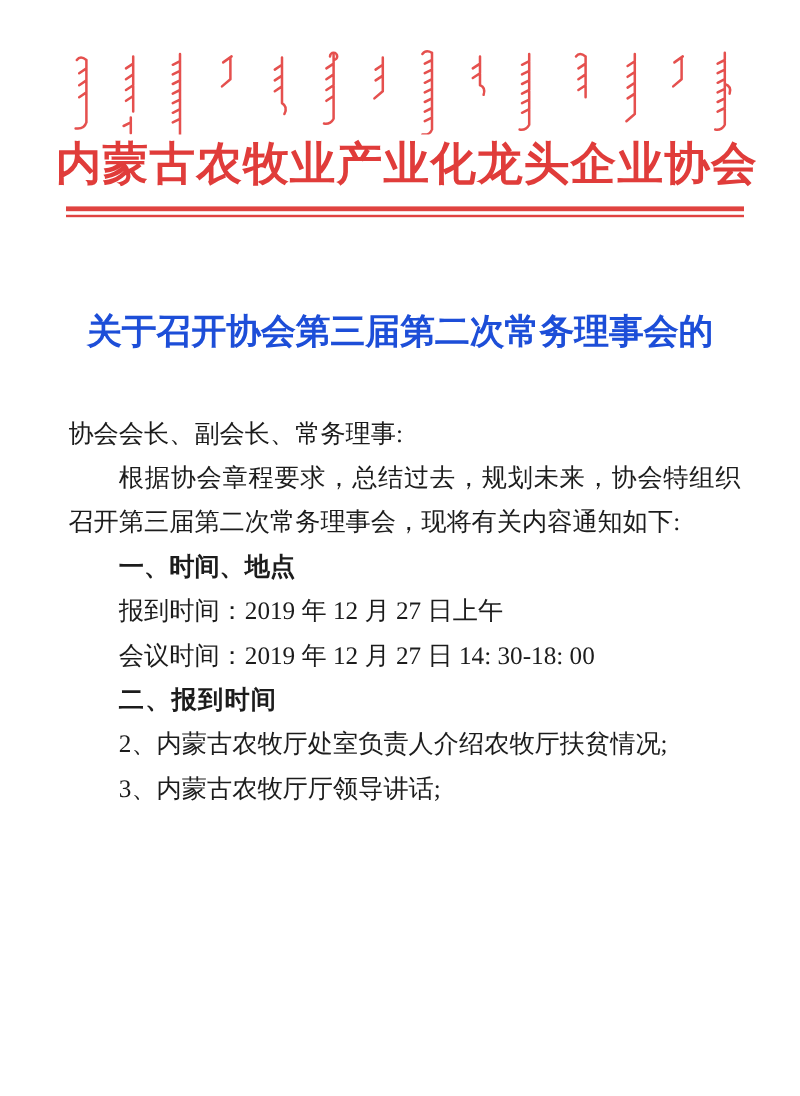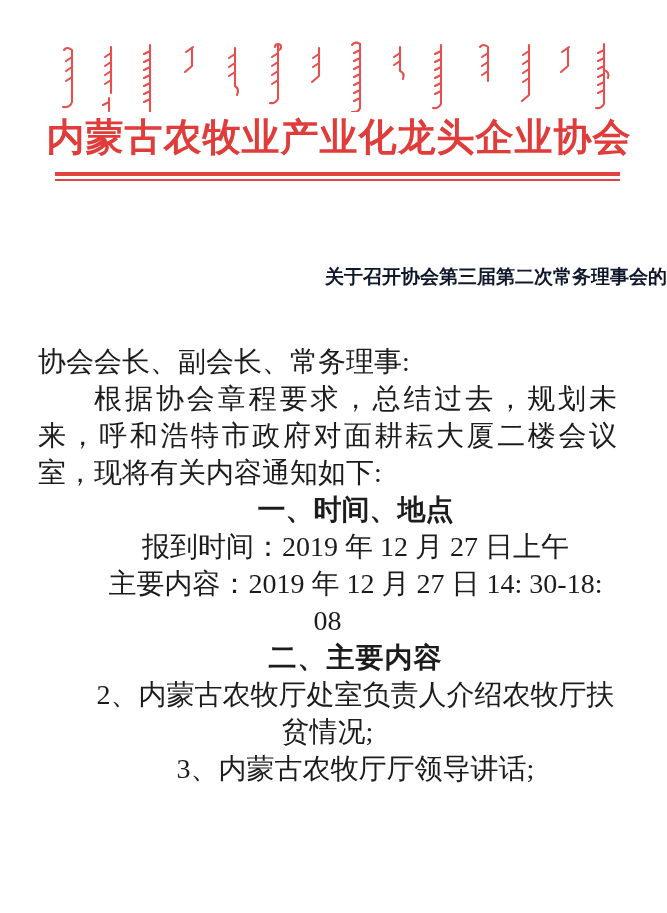--- a/index.html
+++ b/index.html
@@ -24,34 +24,34 @@
     line-height: 46px;
     letter-spacing: 1px;
     white-space: nowrap;
   }
   .divider-wrap { margin: 12px 47px 0 55px; }
   .divider-thick { height: 4px; background: #e04340; }
   .divider-thin  { height: 2px; background: #e04340; margin-top: 3px; }
 
   .doc-title {
     margin-top: 64px;
-    text-align: right;
+    text-align: center;
     font-weight: bold;
-    font-size: 19px;
+    font-size: 29px;
     line-height: 64px;
-    color: #0f172a;
+    color: #1d4ed8;
   }
 
   .doc-body {
-    margin: 34px 50px 0 38px;
-    font-size: 28px;
+    margin: 34px 50px 0 57px;
+    font-size: 21px;
   }
   .line { line-height: 37px; }
   .intro { text-align: justify; text-indent: 2em; }
-  .indent { text-indent: 2em; text-align: center; }
+  .indent { text-indent: 2em; }
   .bold-serif { font-weight: bold; }
   .heading-sans {
     font-weight: bold;
     font-family: "Liberation Sans", "DejaVu Sans", sans-serif;
     letter-spacing: 1px;
   }
   .meta-label { font-weight: normal; }
 </style>
 </head>
 <body>
@@ -86,32 +86,32 @@
   </div>
 
   <h2 class="doc-title">
     <div>关于召开协会第三届第二次常务理事会的</div>
   </h2>
 
   <div class="doc-body">
 
     <div class="line">协会会长、副会长、常务理事:</div>
 
-    <p class="line intro" style="margin:0">根据协会章程要求，总结过去，规划未来，呼和浩特市政府对面耕耘大厦二楼会议室，现将有关内容通知如下:</p>
+    <p class="line intro" style="margin:0">根据协会章程要求，总结过去，规划未来，协会特组织召开第三届第二次常务理事会，现将有关内容通知如下:</p>
 
     <div class="line indent bold-serif">一、时间、地点</div>
 
     <div class="line indent">
       <span class="meta-label">报到时间：</span><span>2019 年 12 月 27 日上午</span>
     </div>
     <div class="line indent">
-      <span class="meta-label">主要内容：</span><span>2019 年 12 月 27 日 14: 30-18: 08</span>
+      <span class="meta-label">会议时间：</span><span>2019 年 12 月 27 日 14: 30-18: 00</span>
     </div>
 
-    <div class="line indent heading-sans">二、主要内容</div>
+    <div class="line indent heading-sans">二、报到时间</div>
 
     <div class="line indent">2、内蒙古农牧厅处室负责人介绍农牧厅扶贫情况;</div>
     <div class="line indent">3、内蒙古农牧厅厅领导讲话;</div>
 
 
   </div>
 
 </div>
 
 </body></html>

